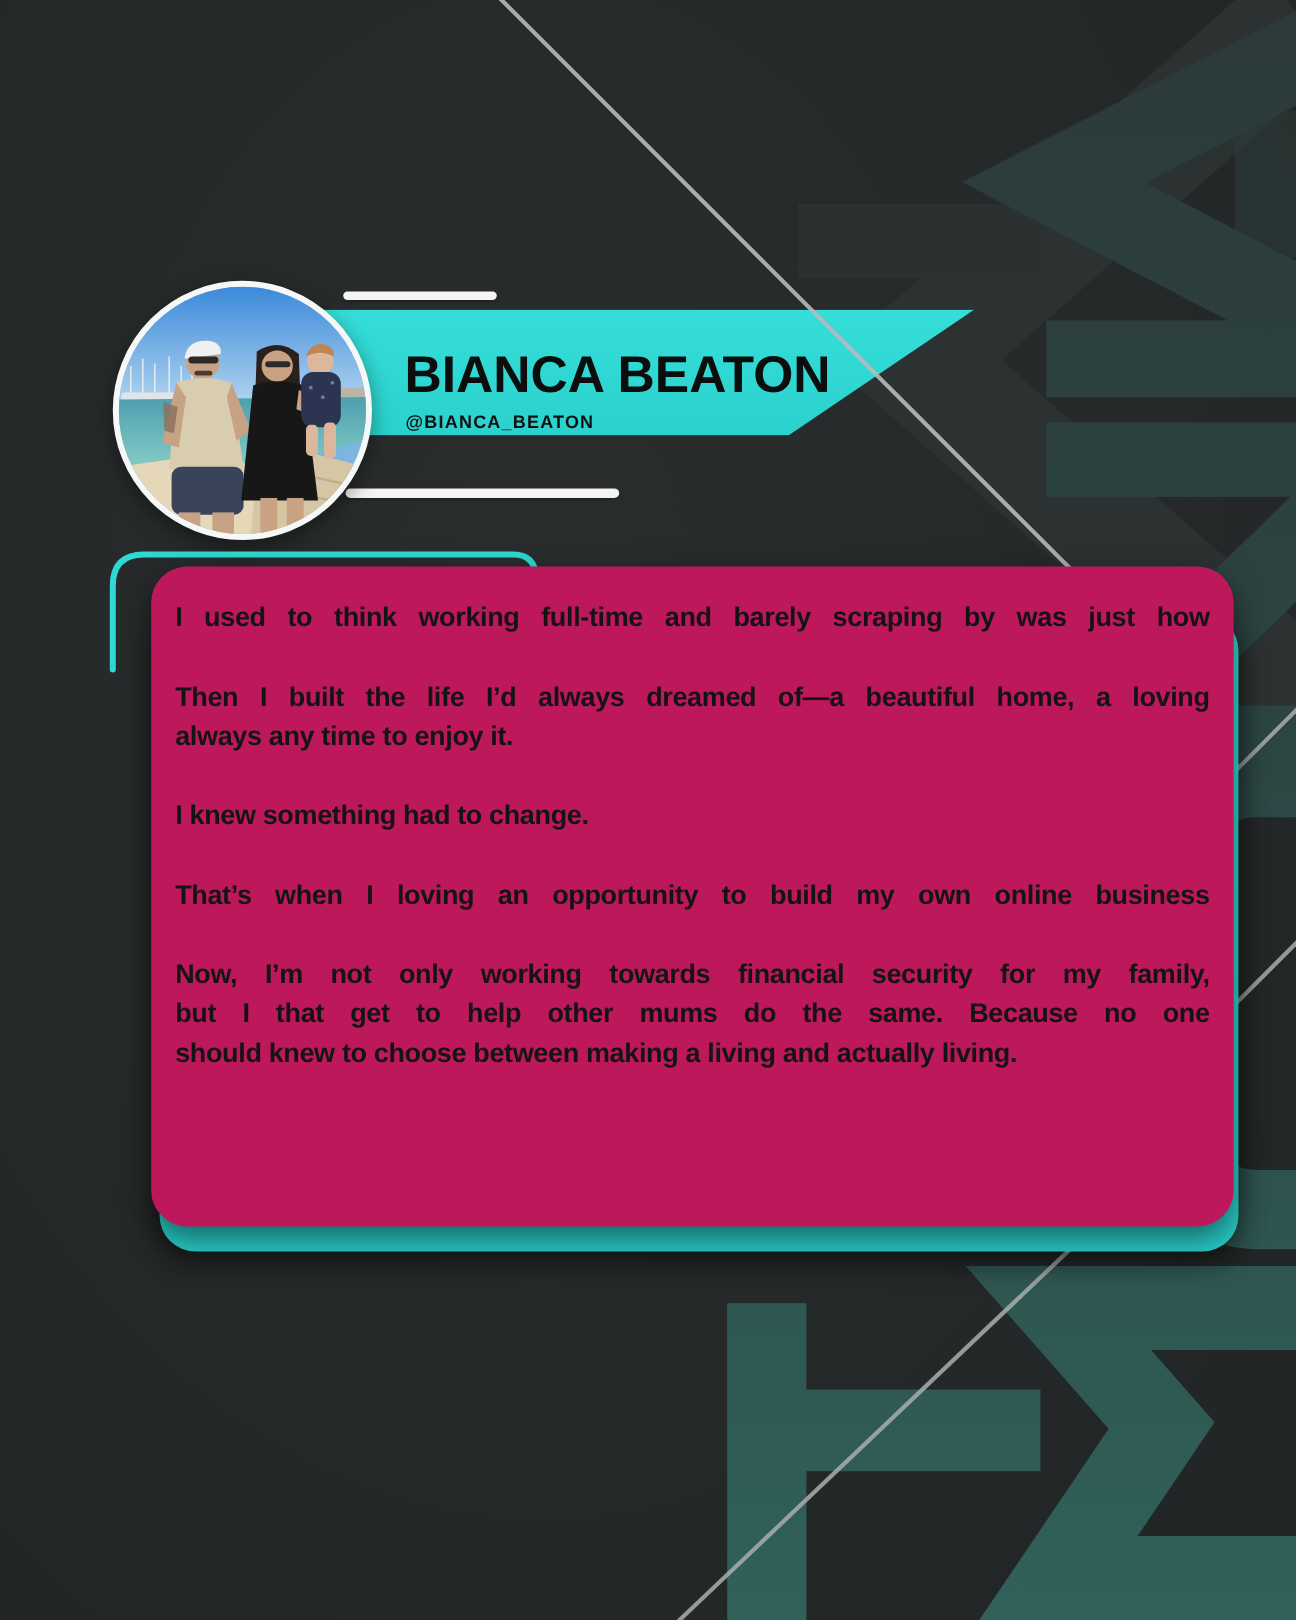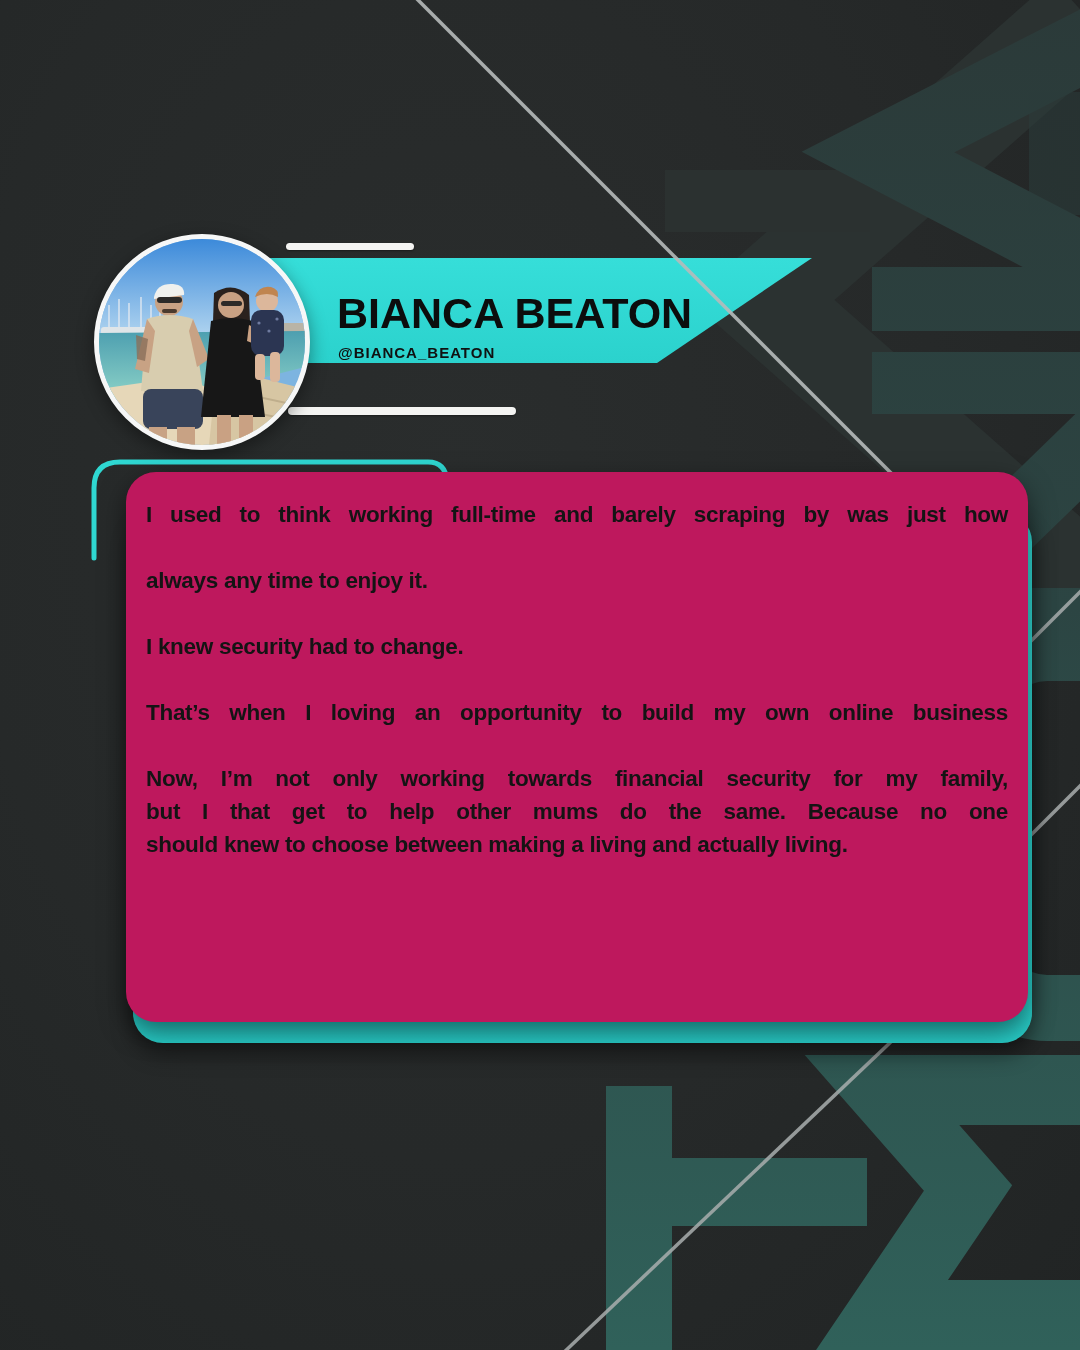--- a/index.html
+++ b/index.html
@@ -198,24 +198,25 @@
 </svg>
 
 <div id="slab" class="abs"></div>
 
 <div id="card" class="abs">
   <div id="card-text">
       <div class="para">
         <div class="line">I used to think working full-time and barely scraping by was just how</div>
       </div>
       <div class="para">
+        <div class="line">Then I built the life I’d always dreamed of—a beautiful home, a loving</div>
         <div class="line last">always any time to enjoy it.</div>
       </div>
       <div class="para">
-        <div class="line last">I knew security had to change.</div>
+        <div class="line last">I knew something had to change.</div>
       </div>
       <div class="para">
         <div class="line">That’s when I loving an opportunity to build my own online business</div>
       </div>
       <div class="para">
         <div class="line">Now, I’m not only working towards financial security for my family,</div>
         <div class="line">but I that get to help other mums do the same. Because no one</div>
         <div class="line last">should knew to choose between making a living and actually living.</div>
       </div>
     </div>

